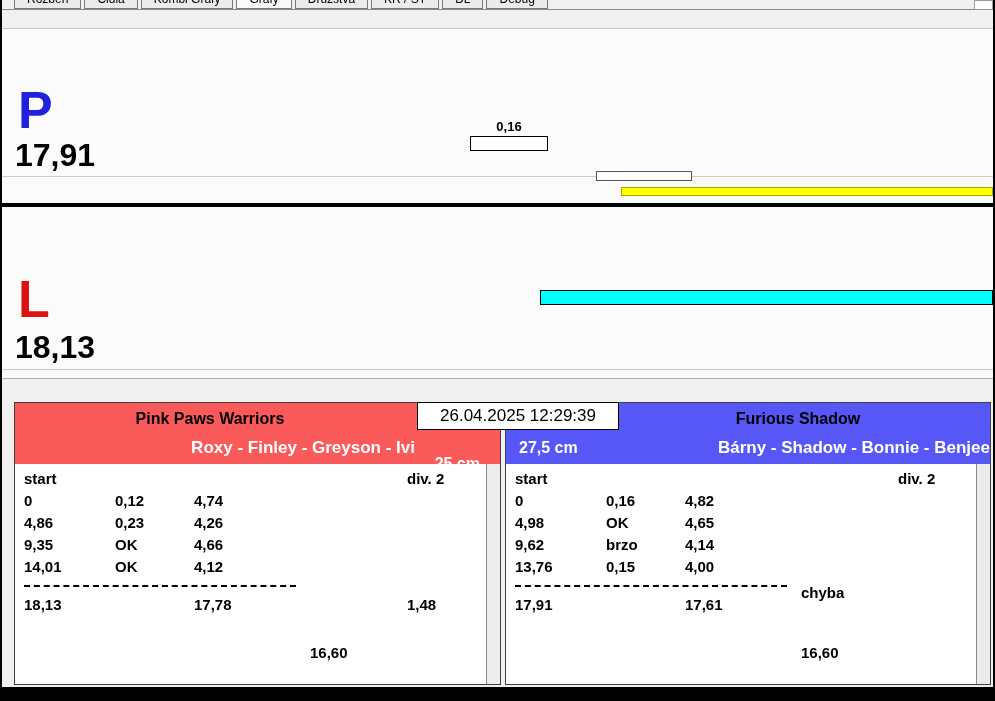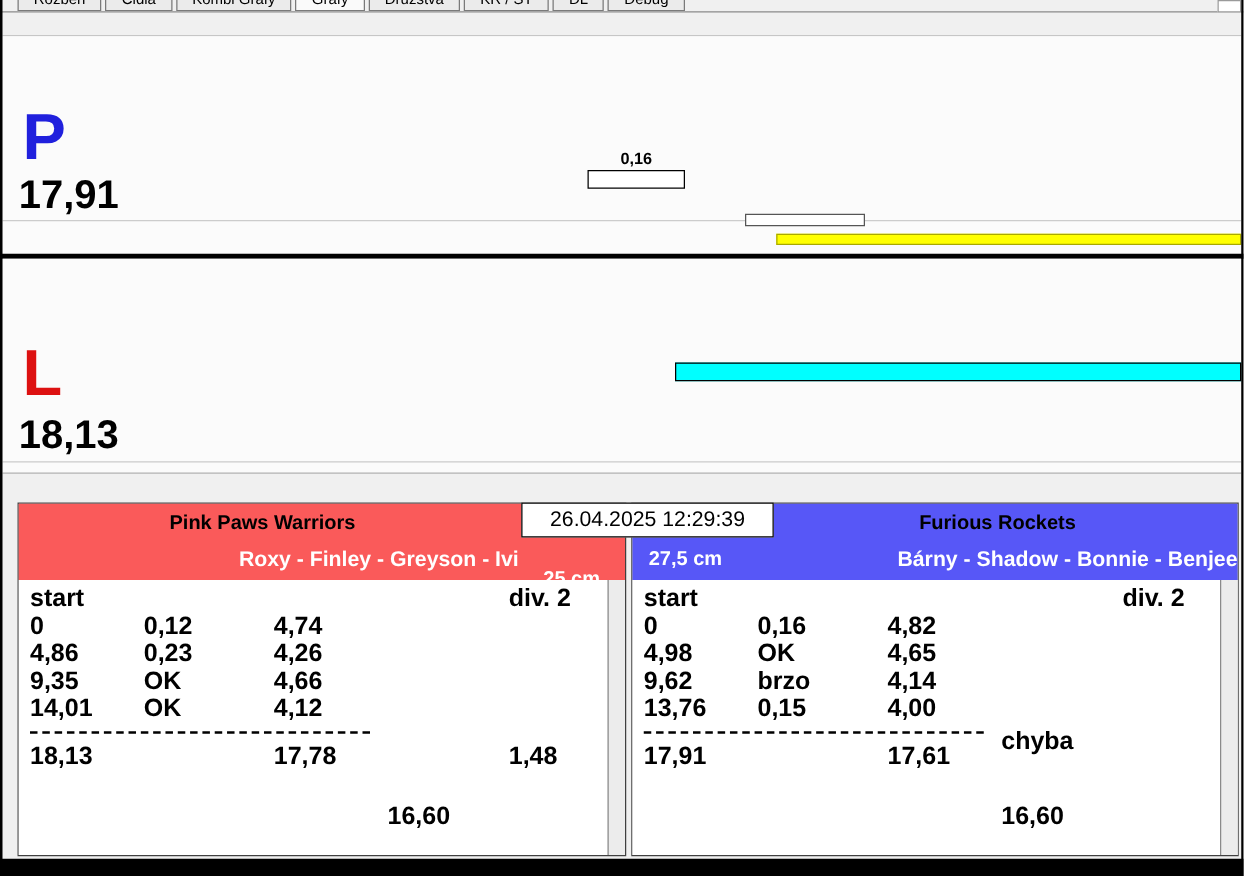--- a/index.html
+++ b/index.html
@@ -58,27 +58,27 @@
   .R .team-name{left:100px;width:384px;}
   .dogs{position:absolute;top:0;height:31px;line-height:29px;text-align:right;
         font-size:17px;white-space:nowrap;}
   .L .dogs{left:0;width:400px;}
   .R .dogs{left:100px;width:384px;}
   .jump-height{position:absolute;top:0;line-height:29px;font-size:16px;white-space:nowrap;}
   .L .jump-height{right:20px;margin-top:16px;}
   .R .jump-height{left:13px;}
 
   .tbl{position:absolute;top:61px;left:0;right:0;bottom:0;background:#fff;
-       font-weight:bold;font-size:20px;}
+       font-weight:bold;font-size:15px;}
   .scrollstrip{position:absolute;top:0;right:0;bottom:0;width:13px;background:#ececec;
                border-left:1px solid #8a8a8a;}
   .tbl-content{position:absolute;top:4px;left:0;right:14px;}
   .trow{height:22px;position:relative;}
   .trow span{position:absolute;top:0;line-height:22px;white-space:nowrap;}
-  .c1{left:9px;} .c2{left:100px;} .c3{left:204px;} .c4{left:295px;margin-top:48px;} .c5{left:392px;}
+  .c1{left:9px;} .c2{left:100px;} .c3{left:179px;} .c4{left:295px;margin-top:48px;} .c5{left:392px;}
   .sep{margin:7px 0 7px 9px;width:272px;height:0;border-top:2px dashed #000;}
 
   .timestamp{position:absolute;left:405px;top:402px;width:202px;height:28px;background:#fff;
              border:1px solid #000;box-sizing:border-box;text-align:center;line-height:26px;
              font-size:17px;z-index:10;margin-left:12px;}
 </style>
 </head>
 <body>
 
 <div class="win">
@@ -164,21 +164,21 @@
           <span class="c5">1,48</span>
         </div>
       </div>
       <div class="scrollstrip"></div>
     </div>
   </div>
 
   <div class="card R">
     <div class="hdr" style="background: rgb(87, 87, 247);">
       <div class="hrow1">
-        <div class="team-name">Furious Rockets</div>
+        <div class="team-name">Furious Shadow</div>
       </div>
       <div class="hrow2">
         <div class="jump-height">27,5 cm</div>
         <div class="dogs">Bárny - Shadow - Bonnie - Benjee</div>
       </div>
     </div>
     <div class="tbl">
       <div class="tbl-content">
         <div class="trow">
           <span class="c1">start</span>

